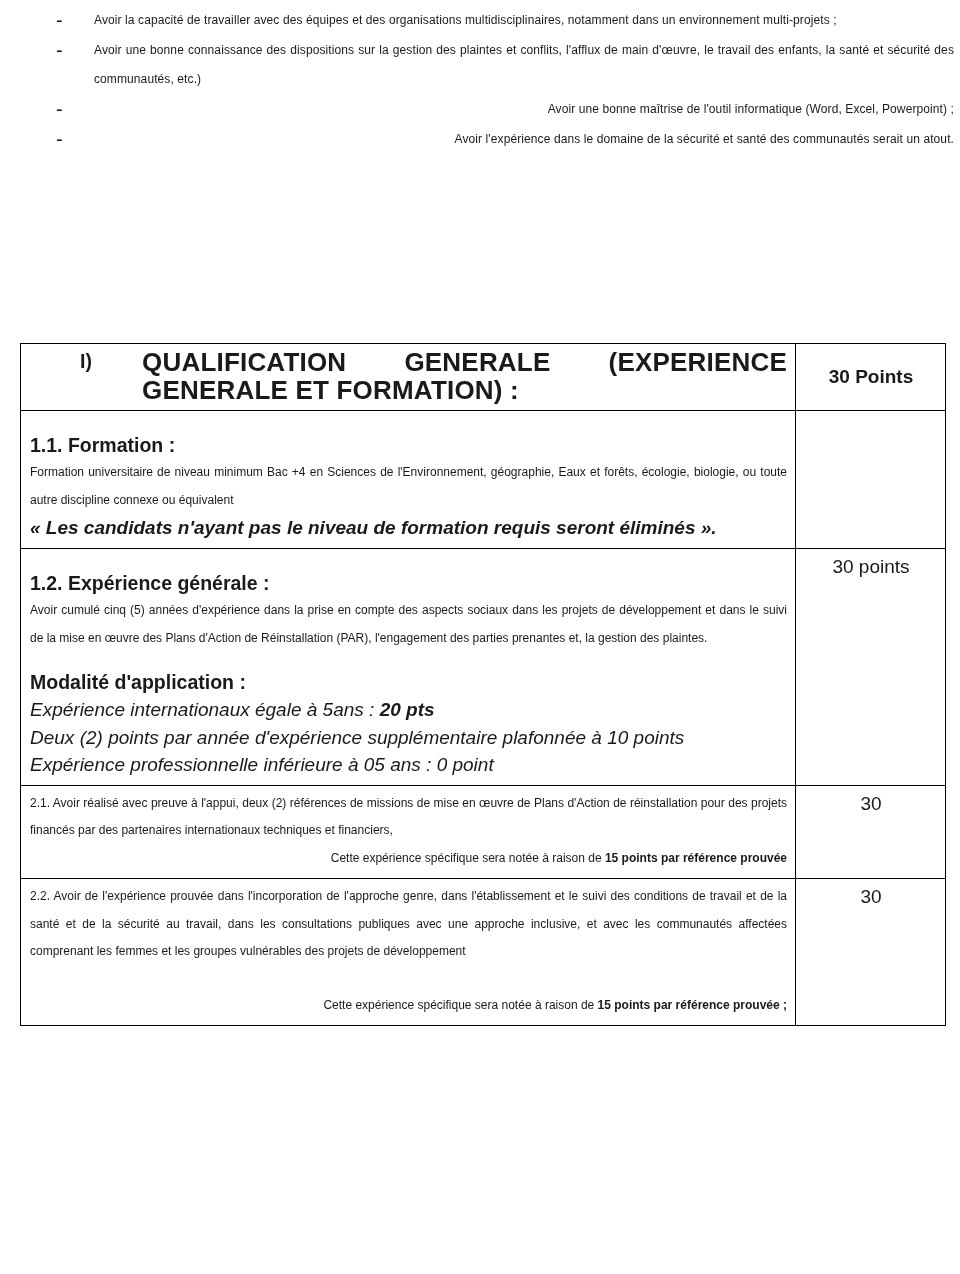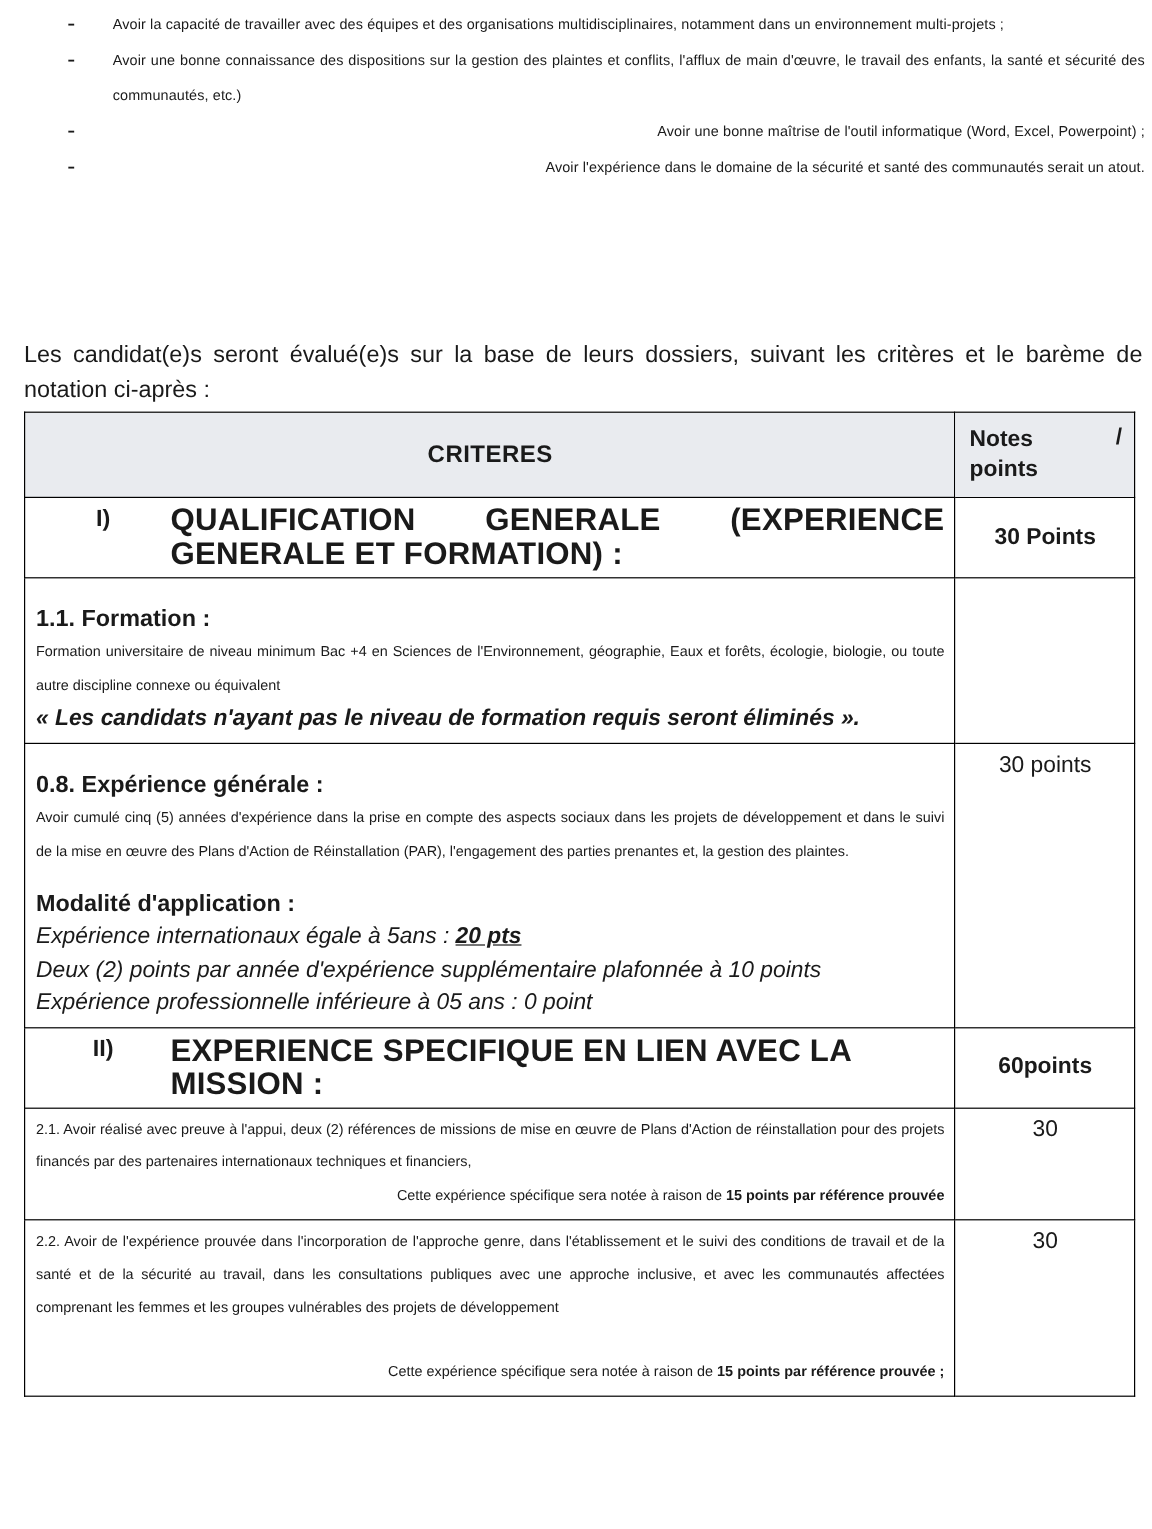--- a/index.html
+++ b/index.html
@@ -165,21 +165,21 @@
     margin-top: 0;
   }
   .italic-line {
     font-style: italic;
     font-size: 19px;
     line-height: 27.5px;
     text-align: justify;
     text-justify: inter-word;
   }
   .italic-line.left { text-align: left; }
-  .italic-line b { font-style: italic; font-weight: bold; text-decoration: underline; }
+  .italic-line b { font-style: italic; font-weight: bold; }
   .points-cell {
     text-align: center;
     vertical-align: middle;
     font-size: 19px;
   }
   .spacer-gap { height: 26px; }
   .inline-bold { font-weight: bold; }
 </style>
 </head>
 <body>
@@ -203,40 +203,28 @@
       <span class="bullet-text nojust">Avoir une bonne maîtrise de l'outil informatique (Word, Excel, Powerpoint) ;</span>
     </div>
 
     <div class="bullet-item">
       <span class="bullet-dash">-</span>
       <span class="bullet-text nojust">Avoir l'expérience dans le domaine de la sécurité et santé des communautés serait un atout.</span>
     </div>
 
   </div>
 
-  <p class="intro-paragraph">Les candidat(e)s seront évalué(e)s sur la base de leurs dossiers, suivant les critères et le barème de notation ci-après :</p>
 
   <table class="criteria-table">
     <colgroup>
       <col class="col-criteria">
       <col class="col-notes">
     </colgroup>
     <tbody>
 
-      <tr class="header-row">
-        <td>
-          <span class="header-criteria-label">CRITERES</span>
-        </td>
-        <td class="notes-cell">
-          <span>Notes</span>
-          <span class="slash">/</span>
-          <br>
-          <span>points</span>
-        </td>
-      </tr>
 
       <tr class="section-row">
         <td>
           <div class="section-heading">
             <span class="section-numeral">I)</span>
             <span class="section-title">QUALIFICATION GENERALE (EXPERIENCE GENERALE ET FORMATION) :</span>
           </div>
         </td>
         <td class="section-points">30 Points</td>
       </tr>
@@ -245,39 +233,30 @@
         <td>
           <div class="sub-title">1.1. Formation :</div>
           <div class="body-text">Formation universitaire de niveau minimum Bac +4 en Sciences de l'Environnement, géographie, Eaux et forêts, écologie, biologie, ou toute autre discipline connexe ou équivalent</div>
           <div class="quote-line">« Les candidats n'ayant pas le niveau de formation requis seront éliminés ».</div>
         </td>
         <td class="points-cell"></td>
       </tr>
 
       <tr>
         <td>
-          <div class="sub-title">0.8. Expérience générale :</div>
+          <div class="sub-title">1.2. Expérience générale :</div>
           <div class="body-text">Avoir cumulé cinq (5) années d'expérience dans la prise en compte des aspects sociaux dans les projets de développement et dans le suivi de la mise en œuvre des Plans d'Action de Réinstallation (PAR), l'engagement des parties prenantes et, la gestion des plaintes.</div>
           <div class="sub-title">Modalité d'application :</div>
           <div class="italic-line left"><span>Expérience internationaux égale à 5ans : </span><b>20 pts</b></div>
           <div class="italic-line">Deux (2) points par année d'expérience supplémentaire plafonnée à 10 points</div>
           <div class="italic-line left">Expérience professionnelle inférieure à 05 ans : 0 point</div>
         </td>
         <td class="points-cell">30 points</td>
       </tr>
 
-      <tr class="section-row">
-        <td>
-          <div class="section-heading">
-            <span class="section-numeral">II)</span>
-            <span class="section-title nojust">EXPERIENCE SPECIFIQUE EN LIEN AVEC LA MISSION :</span>
-          </div>
-        </td>
-        <td class="section-points">60points</td>
-      </tr>
 
       <tr>
         <td>
           <div class="body-text">2.1. Avoir réalisé avec preuve à l'appui, deux (2) références de missions de mise en œuvre de Plans d'Action de réinstallation pour des projets financés par des partenaires internationaux techniques et financiers,</div>
           <div class="body-text left"><span>Cette expérience spécifique sera notée à raison de </span><span class="inline-bold">15 points par référence prouvée</span></div>
         </td>
         <td class="points-cell">30</td>
       </tr>
 
       <tr>

